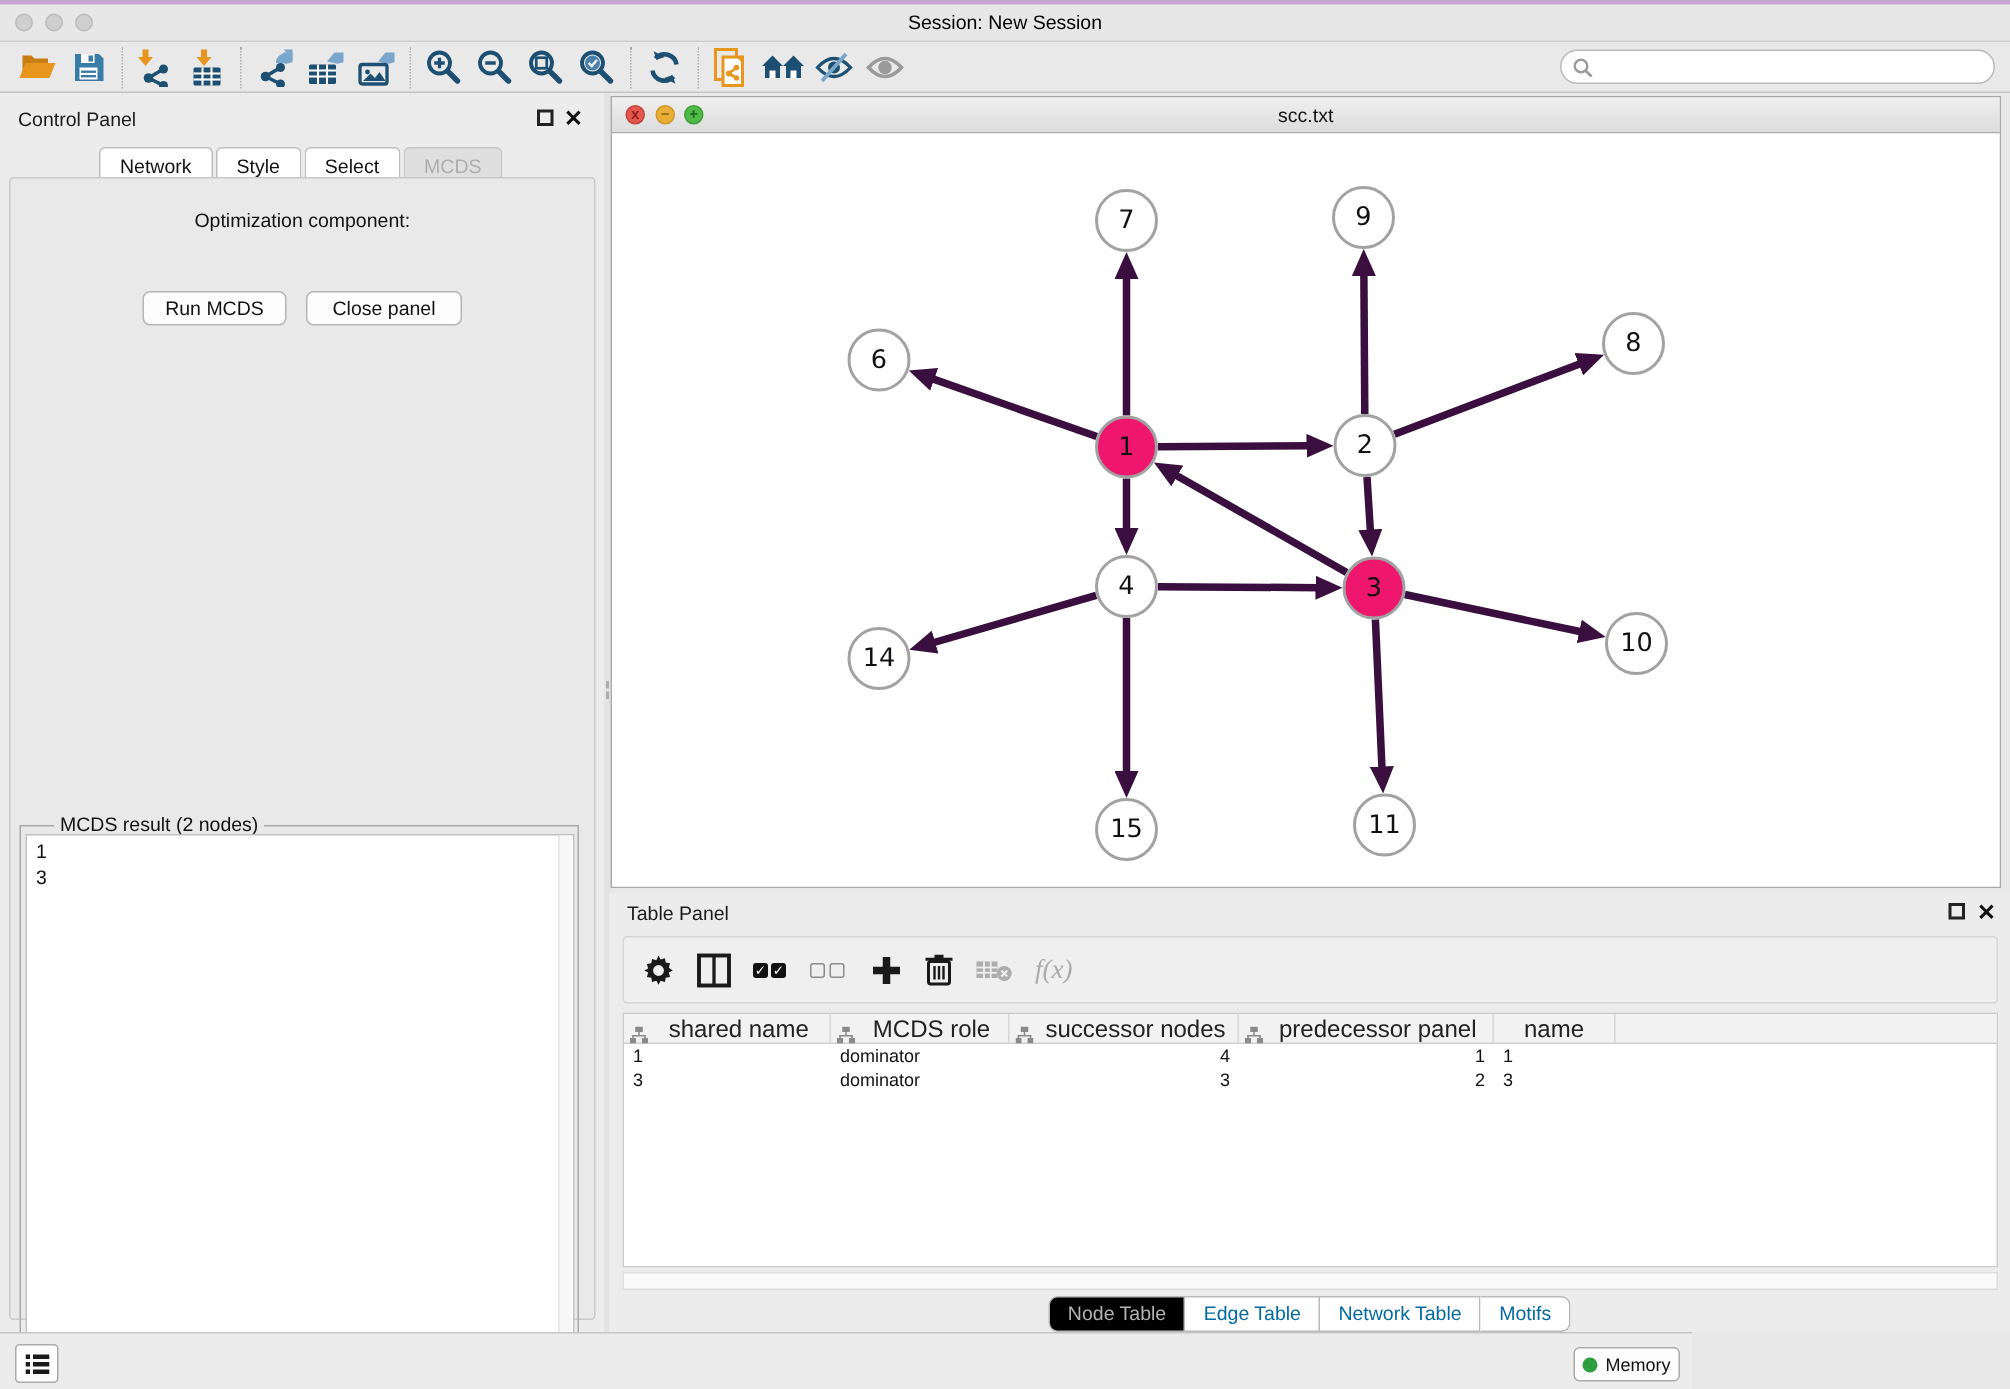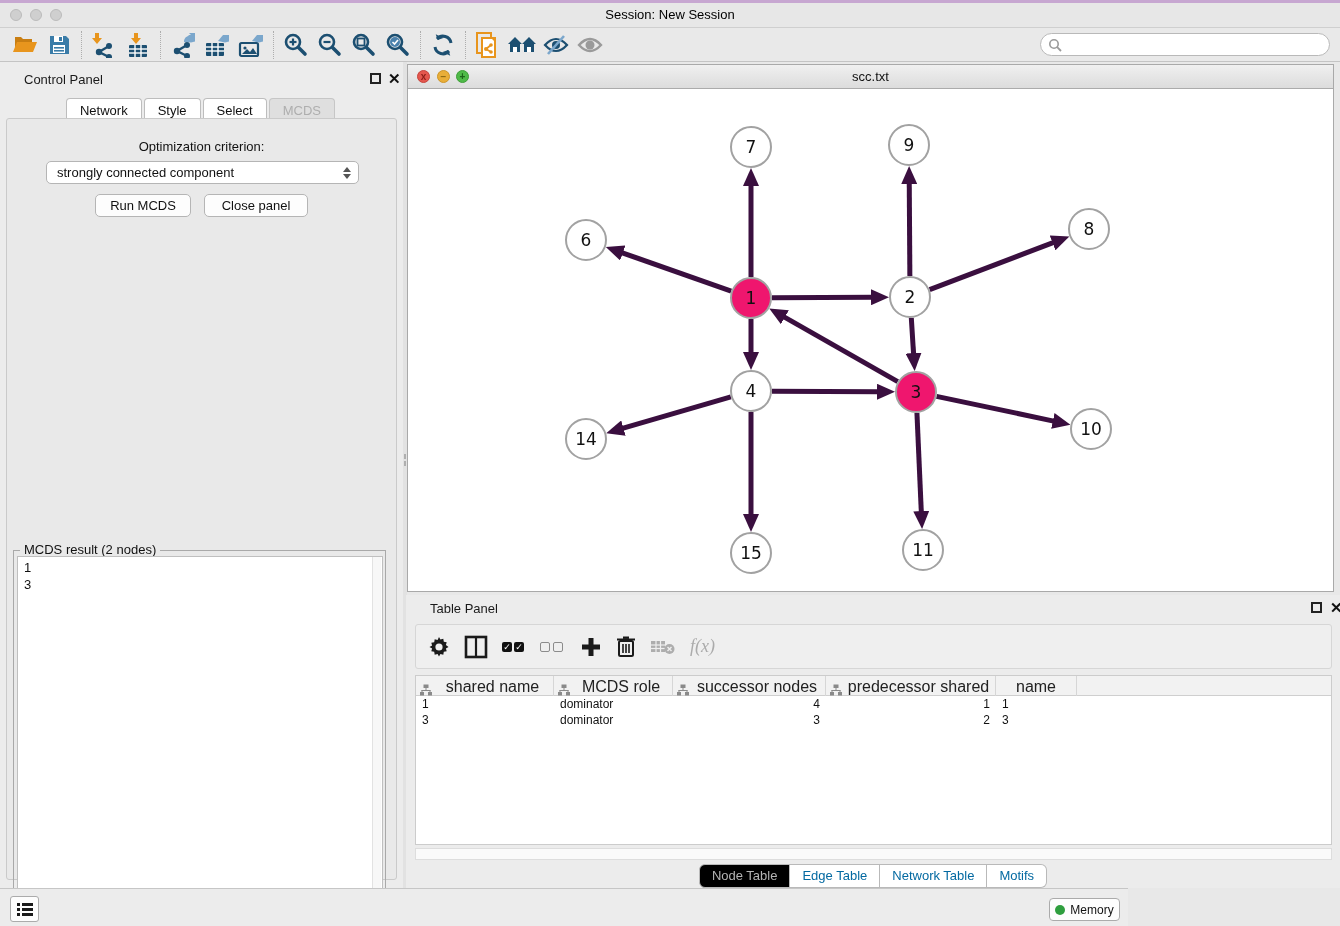--- a/index.html
+++ b/index.html
@@ -14,39 +14,39 @@
   #win-title { position:absolute; top:7px; width:100%; text-align:center; font-size:13px; color:#000000; }
 
   
   #toolbar { left:0; top:28px; width:1340px; height:34px; background:#E9E9E9; border-bottom:1px solid #C4C4C4; display:flex; align-items:center; }
   .tb-icon { width:34px; height:30px; display:flex; align-items:center; justify-content:center; }
   .tb-sep { width:1px; height:28px; border-left:1px dotted #ADADAD; margin:0 5px; }
   #search-box { position:absolute; left:1040px; top:33px; width:290px; height:23px; background:#FFFFFF; border:1px solid #B9B9B9; border-radius:12px; display:flex; align-items:center; padding-left:7px; }
 
   
   #control-panel { left:0; top:62px; width:403px; height:826px; background:#ECECEC; }
-  .panel-head { position:absolute; left:12px; top:8px; width:100%; height:20px;padding-left:11px; }
+  .panel-head { position:absolute; left:0; top:8px; width:100%; height:20px;padding-left:11px; }
   .panel-title { position:absolute; left:12px; top:2px; font-size:13px; color:#1A1A1A; }
   .ph-float { position:absolute; width:11px; height:11px; border:2px solid #222; top:3px; }
   .ph-close { position:absolute; top:0px; font-size:15px; font-weight:bold; color:#111; }
   #ctl-tabs { position:absolute; left:0; top:36px; width:100%; display:flex; justify-content:center; }
   .ctab { background:#FFFFFF; border:1px solid #BDBDBD; border-bottom:none; padding:4px 13px 5px; font-size:13px; color:#111; border-radius:4px 4px 0 0; margin-right:2px; cursor:default; }
   .ctab.active { background:#DFDFDF; color:#AEAEAE; border:1px solid #C6C6C6; border-bottom:none; }
   #ctl-pane { position:absolute; left:6px; top:56px; width:391px; height:762px; background:#E9E9E9; border:1px solid #CACACA; border-radius:3px; }
   #opt-label { position:absolute; top:20px; width:100%; text-align:center; font-size:13px; color:#111; }
   #criterion-select { position:absolute; left:39px; top:42px; width:313px; height:23px; background:#FFFFFF; border:1px solid #B5B5B5; border-radius:5px; font-size:13px; color:#111; display:flex; align-items:center; padding-left:10px; }
   .sel-arrows { position:absolute; right:7px; top:4px; display:flex; flex-direction:column; line-height:6px; }
   .sel-arrows i { width:0; height:0; border-left:4px solid transparent; border-right:4px solid transparent; display:block; margin:1px 0; }
   .arr-up { border-bottom:5px solid #555; }
   .arr-dn { border-top:5px solid #555; }
   .btn { position:absolute; top:75px; height:23px; background:#FDFDFD; border:1px solid #B5B5B5; border-radius:5px; font-size:13px; color:#111; display:flex; align-items:center; justify-content:center; }
   #run-btn { left:88px; width:96px; }
   #close-btn { left:197px; width:104px; }
   #result-group { position:absolute; left:6px; top:431px; width:373px; height:380px; border:1px solid #A9A9A9; }
-  #result-legend { position:absolute; left:6px; top:-9px; background:#E9E9E9; padding:0 4px; font-size:13px; color:#111; }
+  #result-legend { position:absolute; left:22px; top:-9px; background:#E9E9E9; padding:0 4px; font-size:13px; color:#111; }
   #result-text { position:absolute; left:3px; top:5px; width:366px; height:370px; background:#FFFFFF; border:1px solid #BFBFBF; font-size:13px; line-height:17px; padding:2px 6px; white-space:pre; color:#111; overflow:hidden; }
   #result-scroll { position:absolute; right:4px; top:6px; width:9px; height:368px; background:#F7F7F7; border-left:1px solid #E2E2E2; }
 
   
   #v-split { left:403px; top:62px; width:4px; height:826px; background:#E2E2E2; }
   .grip { position:absolute; background:#AFAFAF; }
 
   
   #net-window { left:407px; top:64px; width:927px; height:528px; background:#FFFFFF; border:1px solid #A9A9A9; }
   #net-titlebar { position:absolute; left:0; top:0; width:100%; height:24px; background:linear-gradient(#F0F0F0,#DCDCDC); border-bottom:1px solid #ABABAB; }
@@ -267,28 +267,21 @@
       <span class="ph-float" style="left:358px"></span>
       <span class="ph-close" style="left:376px">✕</span>
     </div>
     <div id="ctl-tabs">
         <div class="ctab">Network</div>
         <div class="ctab">Style</div>
         <div class="ctab">Select</div>
         <div class="ctab active">MCDS</div>
       </div>
     <div id="ctl-pane">
-      <div id="opt-label">Optimization criterion:</div>
-      <div id="criterion-select">
-        <span>strongly connected component</span>
-        <span class="sel-arrows">
-            <i class="arr-up"></i>
-            <i class="arr-dn"></i>
-          </span>
-      </div>
+      <div id="opt-label">Optimization component:</div>
       <div id="run-btn" class="btn">Run MCDS</div>
       <div id="close-btn" class="btn">Close panel</div>
       <div id="result-group">
         <span id="result-legend">MCDS result (2 nodes)</span>
         <div id="result-text">1
 3</div>
         <div id="result-scroll"></div>
       </div>
     </div>
   </div>
@@ -447,21 +440,21 @@
             <svg width="12" height="12" viewBox="0 0 12 12">
               <g fill="#8A8A8A">
                 <rect x="3.5" y="0.5" width="5" height="3.5"></rect>
                 <rect x="0" y="8" width="4" height="3.5"></rect>
                 <rect x="8" y="8" width="4" height="3.5"></rect>
                 <path d="M5.5 4h1v2.5h-1z"></path>
                 <path d="M1.5 6h9v1h-9z"></path>
                 <path d="M1.5 6h1v2h-1zM9.5 6h1v2h-1z"></path>
               </g>
             </svg>
-            <span class="hdr-txt">predecessor shared</span>
+            <span class="hdr-txt">predecessor panel</span>
           </div>
           <div class="th" style="width: 81px;">
             <span class="hdr-txt">name</span>
           </div>
         </div>
       <div id="tbl-body">
           <div class="tr">
             <div class="td" style="width: 138px;">1</div>
             <div class="td" style="width: 119px;">dominator</div>
             <div class="td" style="width: 153px; text-align: right;">4</div>

